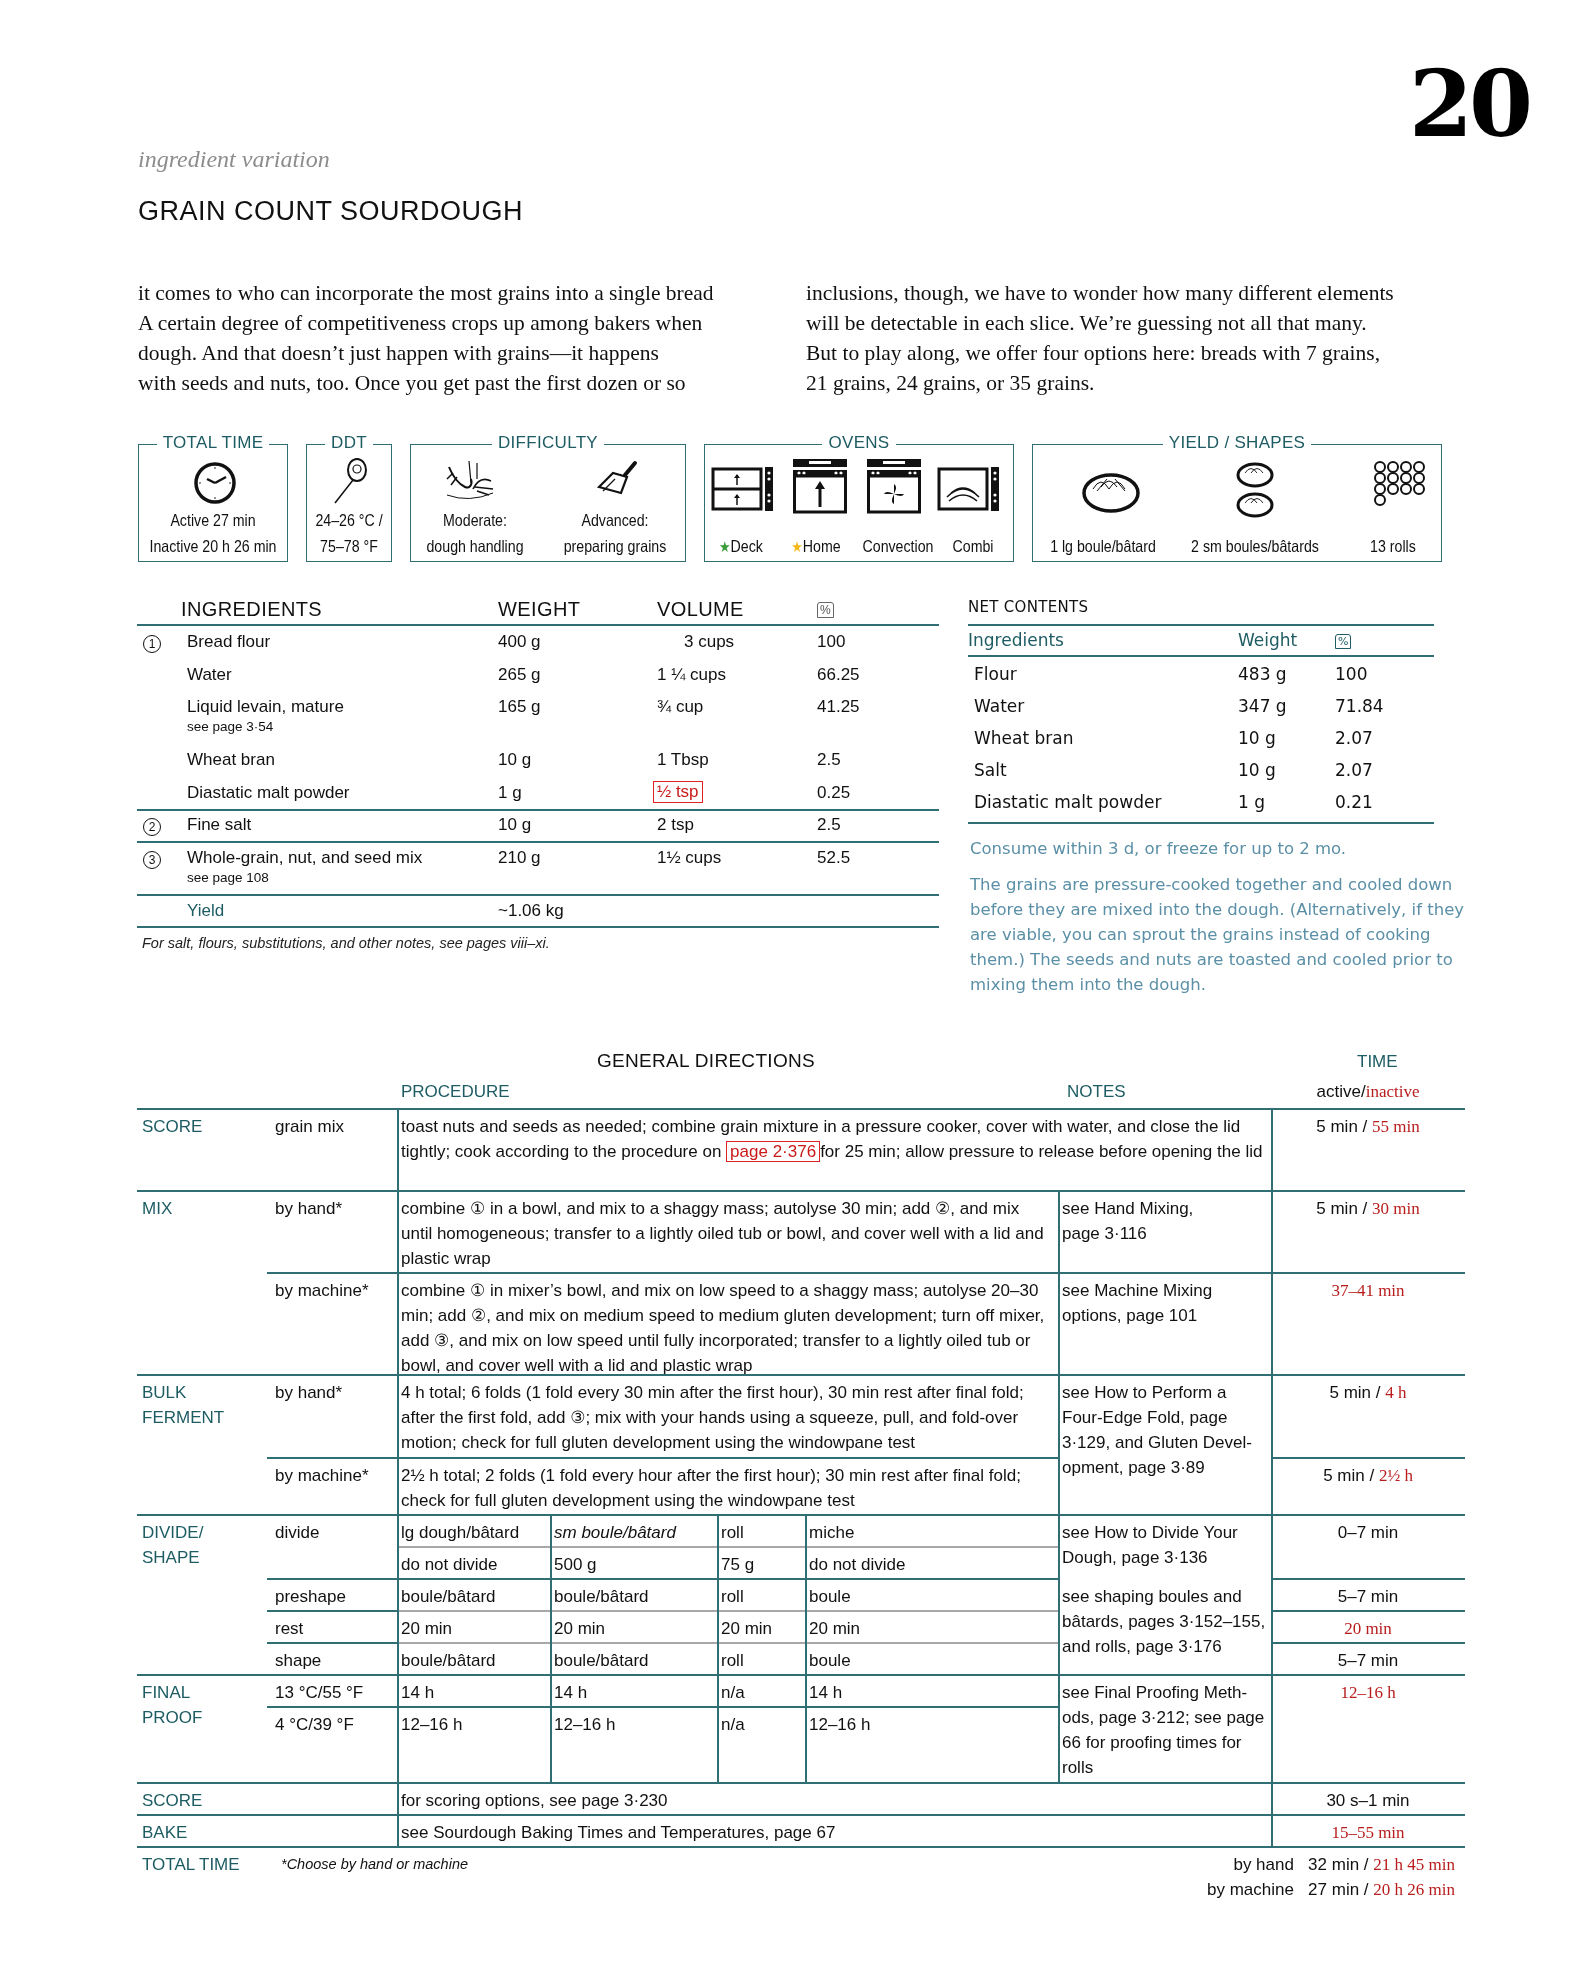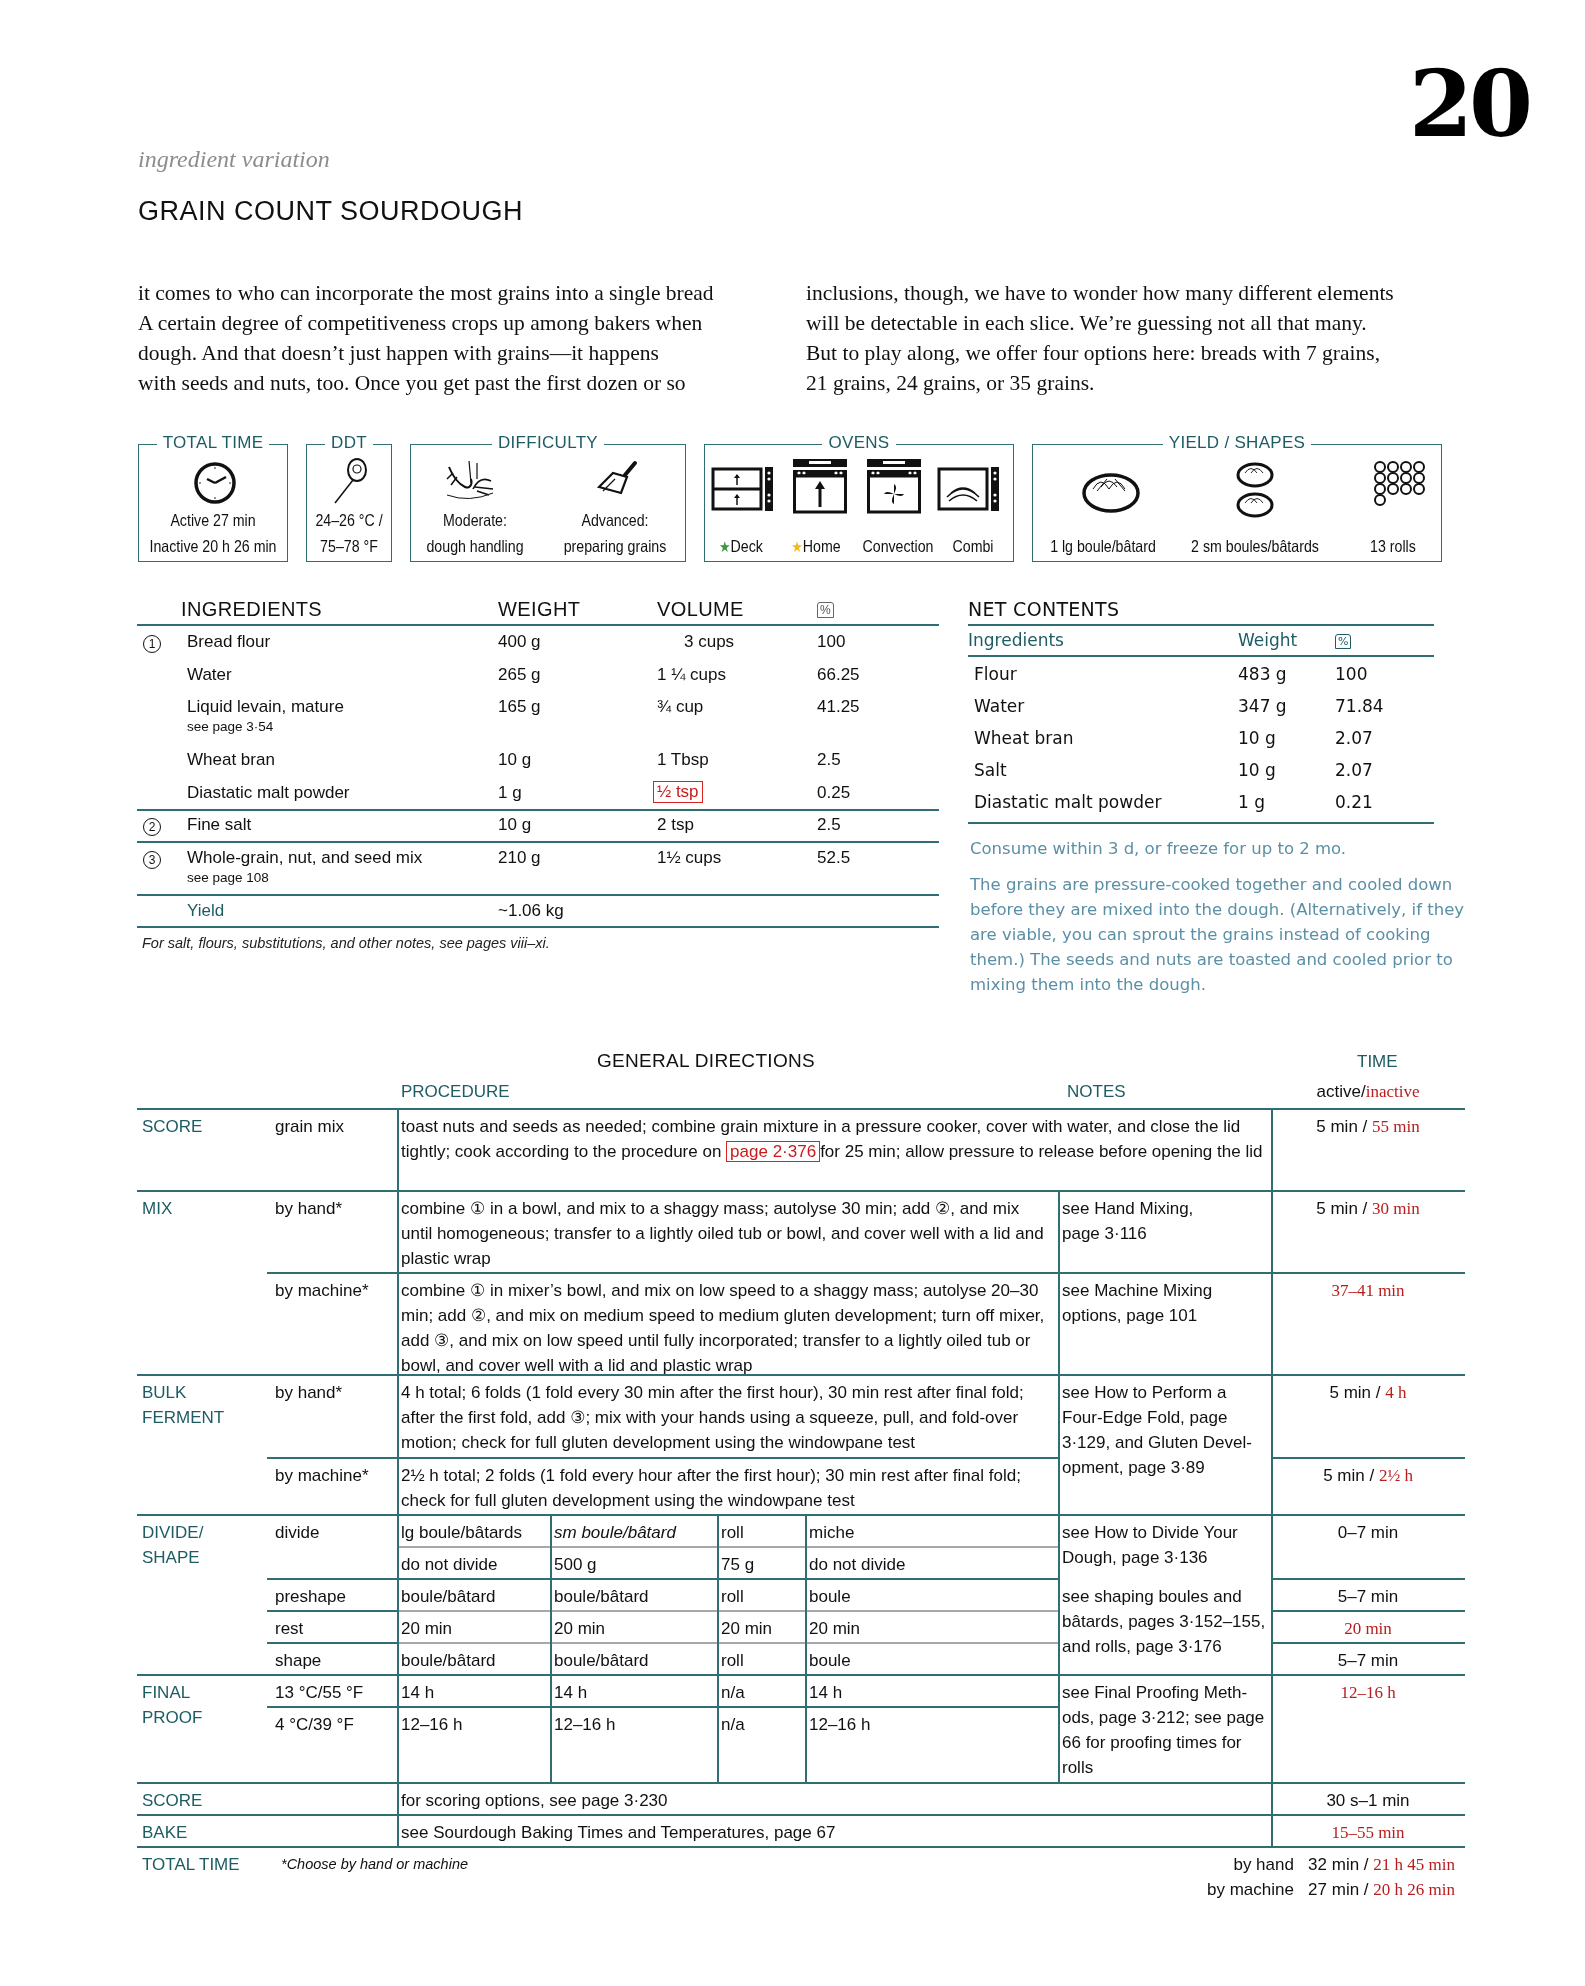--- a/index.html
+++ b/index.html
@@ -29,21 +29,21 @@
   .hline { position: absolute; height: 2px; background: #2f6e73; }
   .ing .row { position: absolute; left: 0; width: 802px; font-size: 17px; }
   .ing .cell { position: absolute; top: 0; white-space: nowrap; }
   .ing .sub { position: absolute; font-size: 13.5px; white-space: nowrap; }
   .circ { display: inline-block; width: 18px; height: 18px; border: 1.2px solid #111; border-radius: 50%; font-size: 12px; text-align: center; line-height: 16px; }
   .redbox { border: 1.5px solid #d22; color: #c91a1a; padding: 0 3px; }
   .footnote { position: absolute; left: 142px; top: 935px; font-family: "Liberation Sans", sans-serif; font-style: italic; font-size: 14.5px; color: #222; }
 
   
   .net { position: absolute; left: 968px; top: 590px; width: 466px; font-family: "DejaVu Sans", sans-serif; }
-  .net .ttl { position: absolute; top: 8px; font-size: 19px; color: #111; letter-spacing: 0.3px; }
+  .net .ttl { position: absolute; top: 8px; font-size: 15px; color: #111; letter-spacing: 0.3px; }
   .net .colhdr { position: absolute; top: 40px; font-size: 17px; color: #1d5c63; }
   .net .row { position: absolute; left: 0; width: 466px; font-size: 17px; }
   .net .cell { position: absolute; white-space: nowrap; }
   .note-blue { position: absolute; left: 970px; font-family: "DejaVu Sans", sans-serif; font-size: 16.5px; color: #5a8fa6; line-height: 25px; width: 500px; }
 
   
   .dir { position: absolute; left: 137px; top: 1040px; width: 1328px; font-family: "Liberation Sans", sans-serif; font-size: 17px; }
   .dir .h { position: absolute; }
   .vline { position: absolute; width: 1.5px; background: #2f6e73; }
   .gline { position: absolute; height: 1.5px; background: #a8a8a8; }
@@ -366,21 +366,21 @@
   <div class="wrap" style="left:264px; top:340px; width:654px;">4 h total; 6 folds (1 fold every 30 min after the first hour), 30 min rest after final fold; after the first fold, add ③; mix with your hands using a squeeze, pull, and fold-over motion; check for full gluten development using the windowpane test</div>
   <div class="wrap" style="left:925px; top:340px; width:205px;">see How to Perform a Four-Edge Fold, page 3·129, and Gluten Devel-opment, page 3·89</div>
   <div class="tm" style="top:340px;"><span>5 min</span> / <span class="inact">4 h</span></div>
   <div class="t" style="left:138px; top:423px;">by machine*</div>
   <div class="wrap" style="left:264px; top:423px; width:654px;">2½ h total; 2 folds (1 fold every hour after the first hour); 30 min rest after final fold; check for full gluten development using the windowpane test</div>
   <div class="tm" style="top:423px;"><span>5 min</span> / <span class="inact">2½ h</span></div>
 
   <div class="t sec" style="left:5px; top:480px;">DIVIDE/</div>
   <div class="t sec" style="left:5px; top:505px;">SHAPE</div>
   <div class="t" style="left:138px; top:480px;">divide</div>
-  <div class="t" style="left:264px; top:480px;">lg boule/bâtards</div>
+  <div class="t" style="left:264px; top:480px;">lg dough/bâtard</div>
   <div class="t" style="left:417px; top:480px;font-style:italic;">sm boule/bâtard</div>
   <div class="t" style="left:584px; top:480px;">roll</div>
   <div class="t" style="left:672px; top:480px;">miche</div>
   <div class="t" style="left:264px; top:512px;">do not divide</div>
   <div class="t" style="left:417px; top:512px;">500 g</div>
   <div class="t" style="left:584px; top:512px;text-align:center;">75 g</div>
   <div class="t" style="left:672px; top:512px;">do not divide</div>
   <div class="wrap" style="left:925px; top:480px; width:205px;">see How to Divide Your Dough, page 3·136</div>
   <div class="tm" style="top:480px;">0–7 min</div>
 

